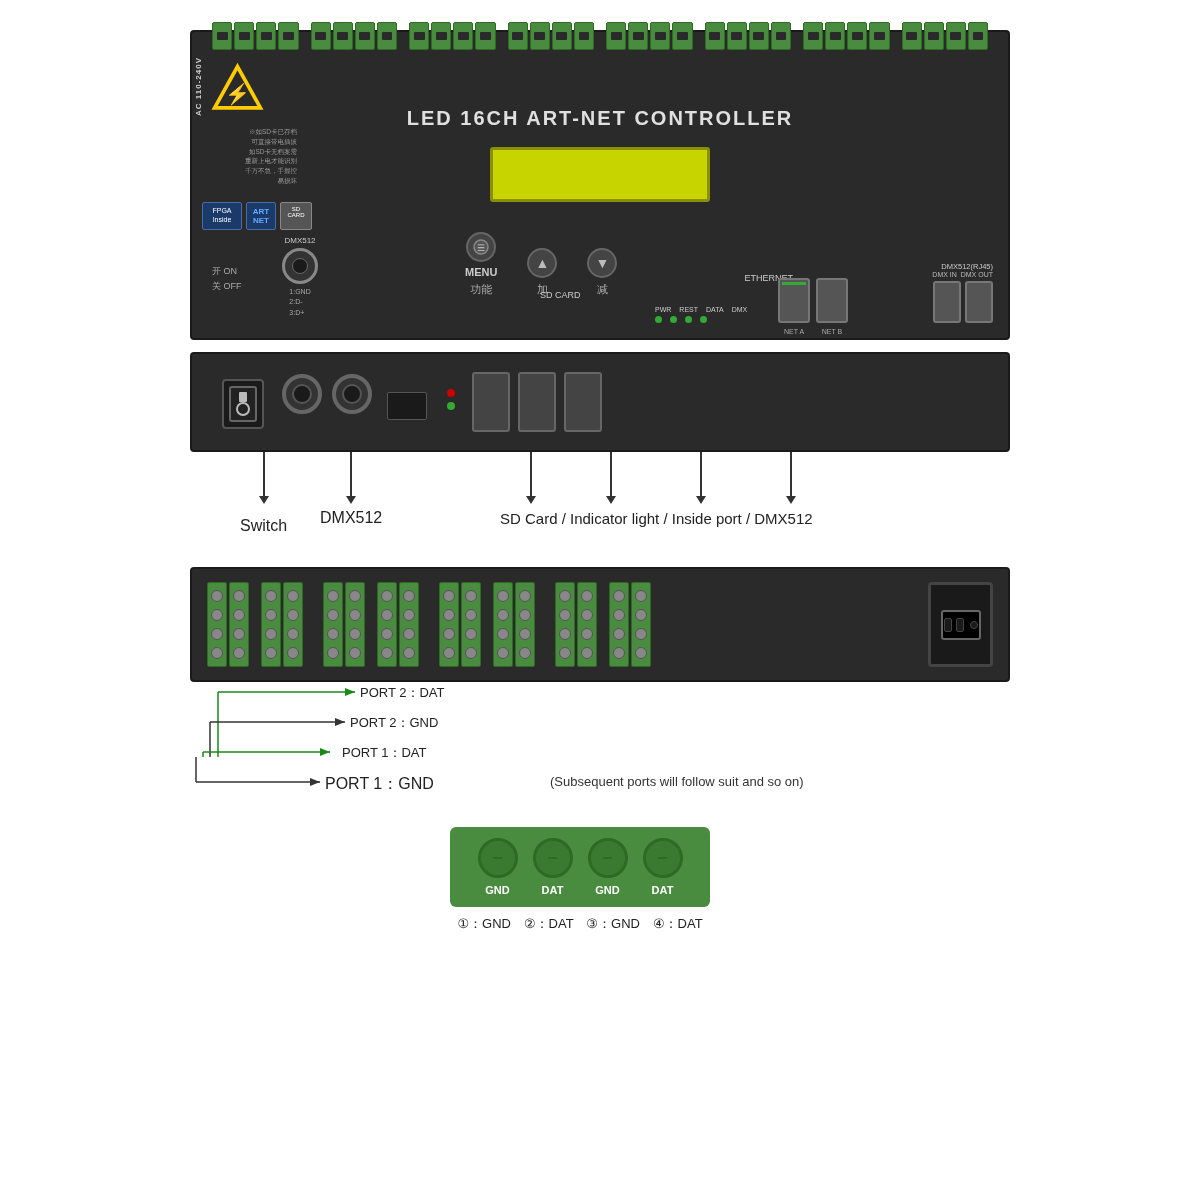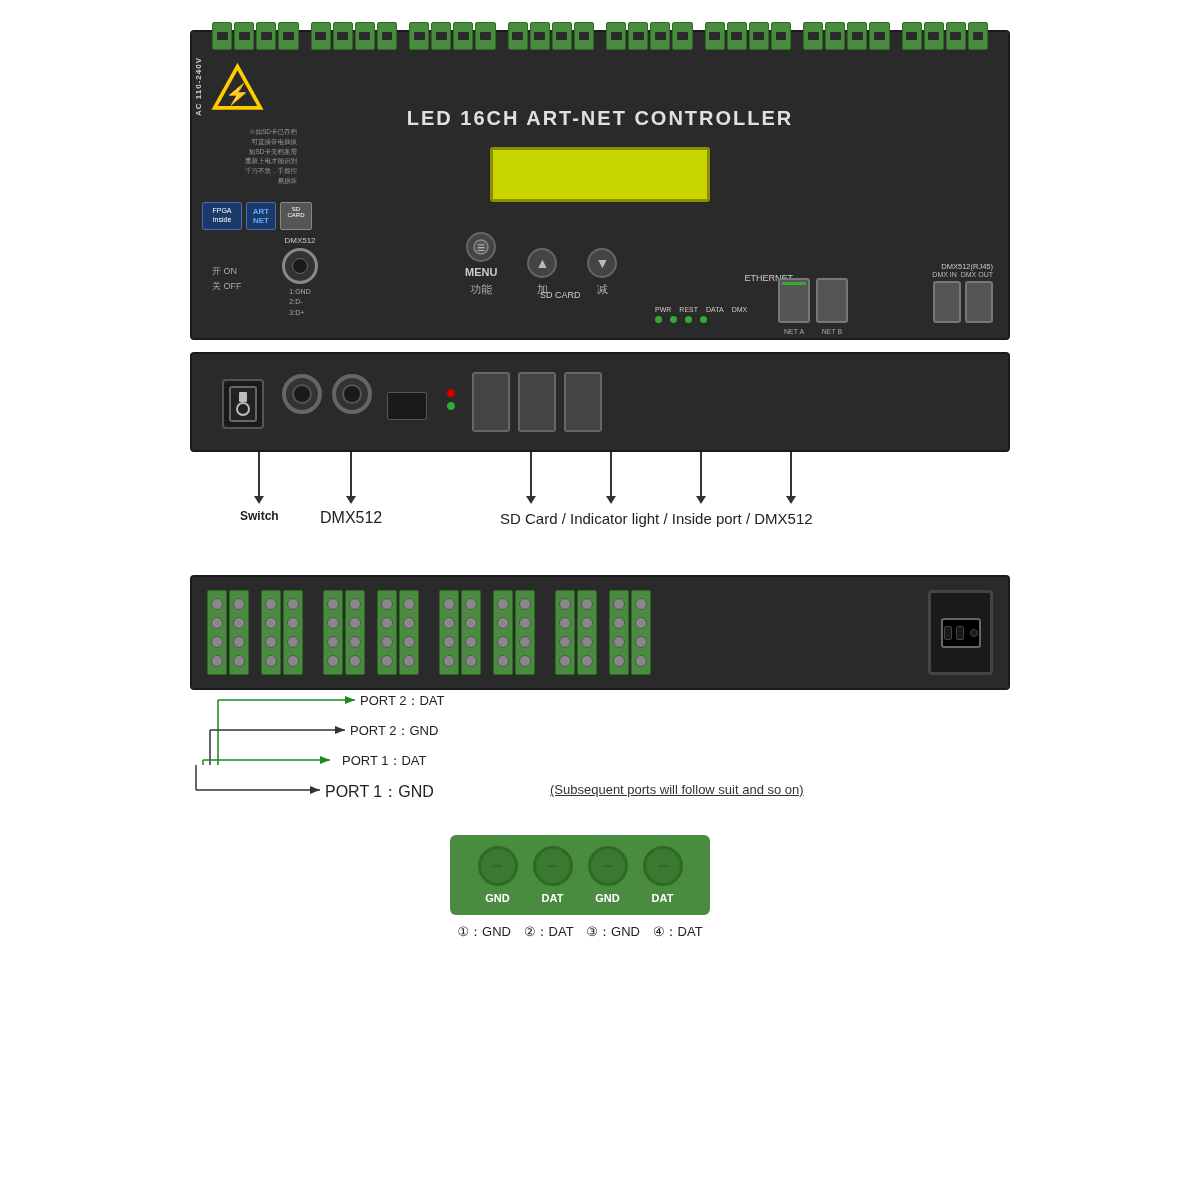--- a/index.html
+++ b/index.html
@@ -734,21 +734,21 @@
         <div class="back-rj45"></div>
       </div>
     </div>
 
     <div style="position:relative;height:115px;width:820px;">
 
       <div style="position:absolute;left:50px;top:0;display:flex;flex-direction:column;align-items:center;">
         <div style="width:2px;height:45px;background:#333;position:relative;">
           <div style="position:absolute;bottom:-7px;left:-4px;border-left:5px solid transparent;border-right:5px solid transparent;border-top:8px solid #333;"></div>
         </div>
-        <span style="margin-top:12px;font-size:12px;color:#222;font-weight:700;">Switch</span>
+        <span style="margin-top:20px;font-size:16px;color:#222;font-weight:400;">Switch</span>
       </div>
 
       <div style="position:absolute;left:130px;top:0;display:flex;flex-direction:column;align-items:center;">
         <div style="width:2px;height:45px;background:#333;position:relative;">
           <div style="position:absolute;bottom:-7px;left:-4px;border-left:5px solid transparent;border-right:5px solid transparent;border-top:8px solid #333;"></div>
         </div>
         <span style="margin-top:12px;font-size:16px;color:#222;font-weight:500;">DMX512</span>
       </div>
 
       <div style="position:absolute;left:340px;top:0;display:flex;flex-direction:column;align-items:center;">
@@ -772,21 +772,21 @@
       <div style="position:absolute;left:600px;top:0;display:flex;flex-direction:column;align-items:center;">
         <div style="width:2px;height:45px;background:#333;position:relative;">
           <div style="position:absolute;bottom:-7px;left:-4px;border-left:5px solid transparent;border-right:5px solid transparent;border-top:8px solid #333;"></div>
         </div>
       </div>
 
       <div style="position:absolute;left:310px;top:58px;font-size:15px;color:#222;font-weight:400;">SD Card / Indicator light / Inside port / DMX512</div>
     </div>
   </div>
 
-  <div style="width:820px;position:relative;margin-top:8px;">
+  <div style="width:820px;position:relative;margin-top:0;">
 
     <div class="bottom-device">
 
       <div class="terminal-group">
         <div class="term-block">
           <div class="term-screw"></div>
             <div class="term-screw"></div>
             <div class="term-screw"></div>
             <div class="term-screw"></div>
         </div>
@@ -924,21 +924,21 @@
         <line x1="6" y1="100" x2="130" y2="100" stroke="#333" stroke-width="1.5"></line>
         <line x1="6" y1="100" x2="6" y2="75" stroke="#333" stroke-width="1.5"></line>
         <polygon points="120,96 130,100 120,104" fill="#333"></polygon>
       </svg>
 
       <div style="position:absolute;top:2px;left:170px;font-size:13px;color:#222;">PORT 2：DAT</div>
       <div style="position:absolute;top:32px;left:160px;font-size:13px;color:#222;">PORT 2：GND</div>
       <div style="position:absolute;top:62px;left:152px;font-size:13px;color:#222;">PORT 1：DAT</div>
       <div style="position:absolute;top:92px;left:135px;font-size:16px;color:#222;">PORT 1：GND</div>
 
-      <div style="position:absolute;top:92px;left:360px;font-size:13px;color:#333;text-decoration:underline;">(Subsequent ports will follow suit and so on)</div>
+      <div style="position:absolute;top:92px;left:360px;font-size:13px;color:#333;">(Subsequent ports will follow suit and so on)</div>
 
       <div style="position:absolute;top:135px;left:260px;">
         <div class="connector-diagram">
           <div class="conn-pin">
             <div class="pin-circle">
                 <span class="pin-minus">−</span>
               </div>
             <span class="pin-label">GND</span>
           </div>
           <div class="conn-pin">

